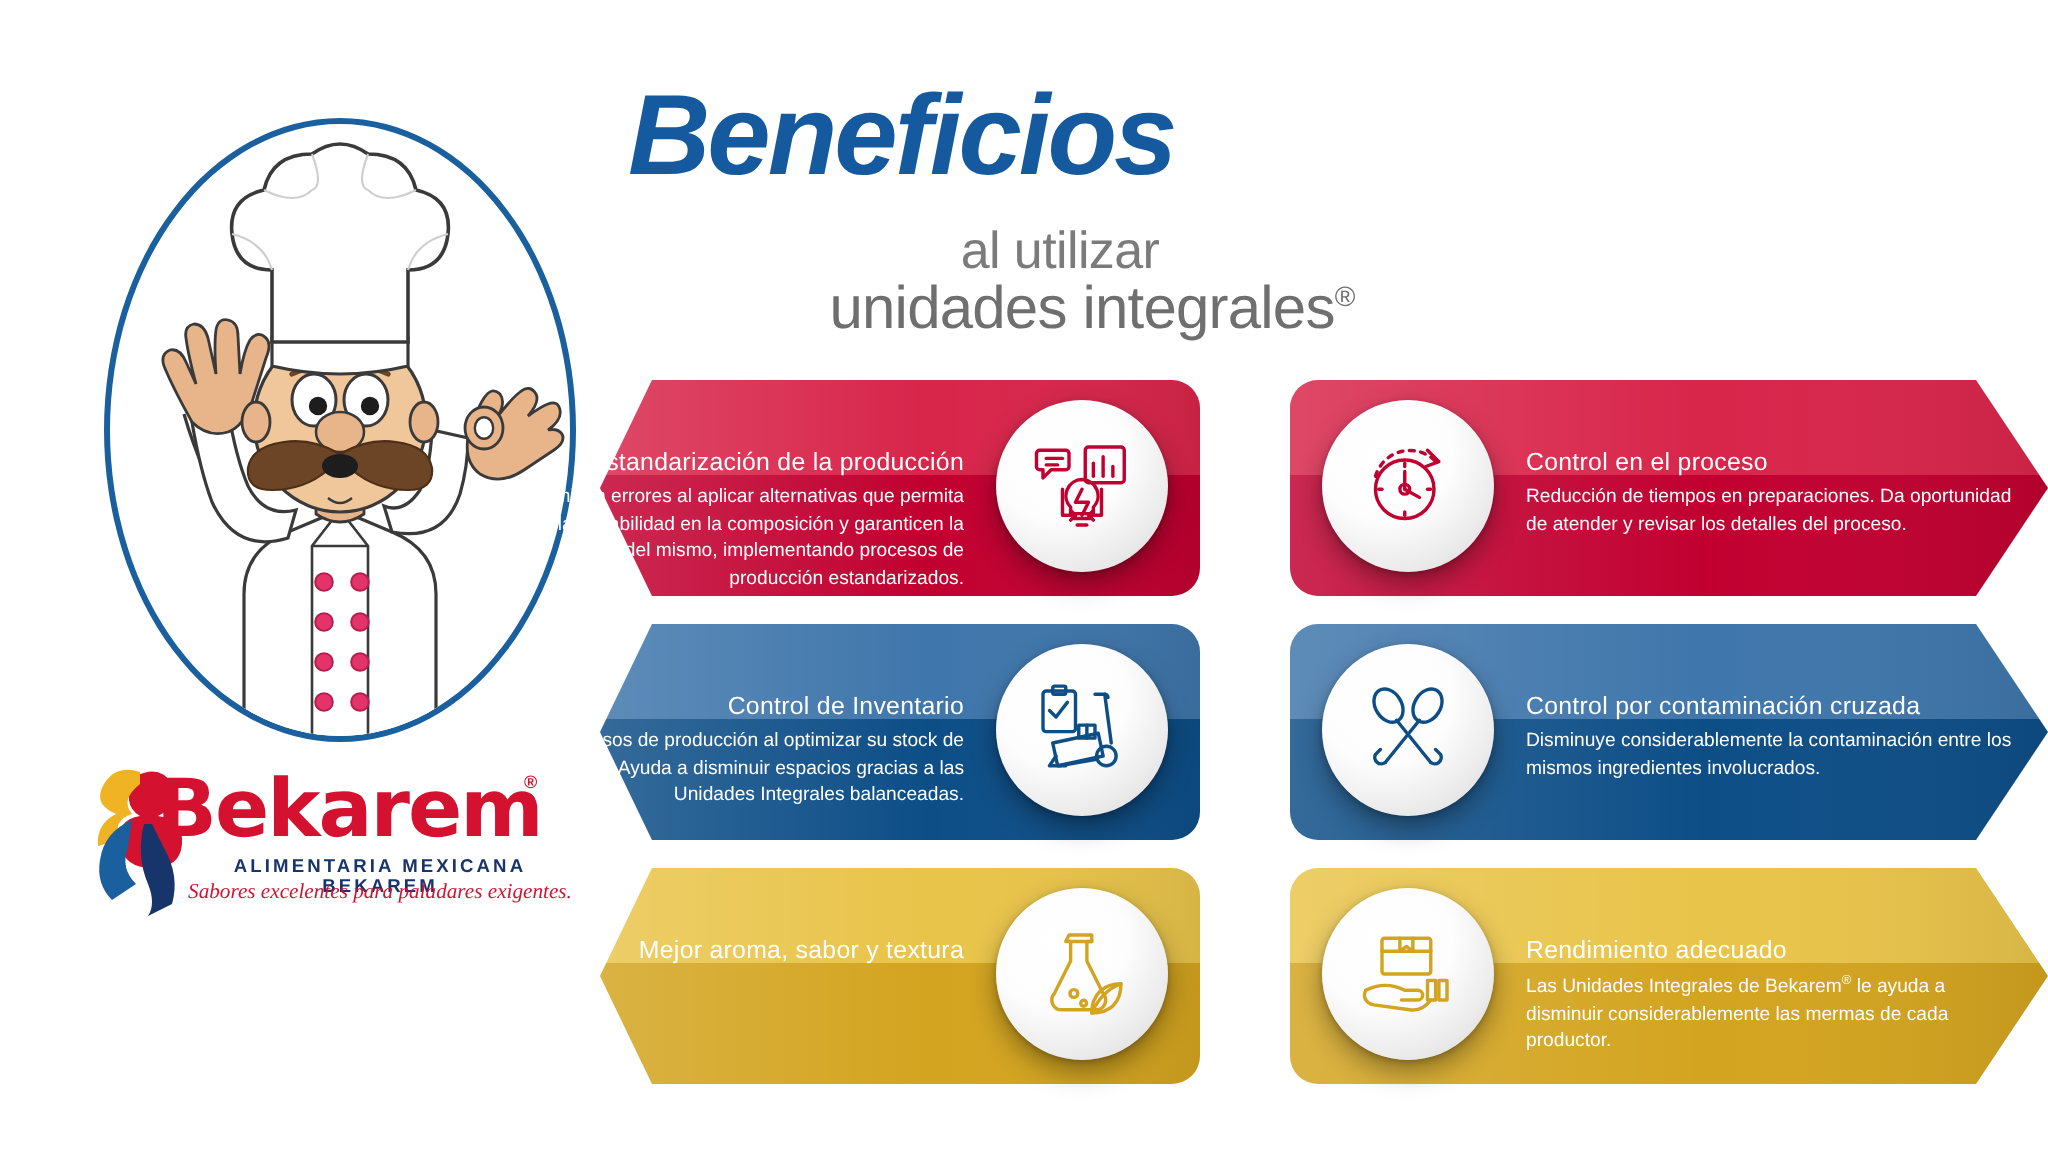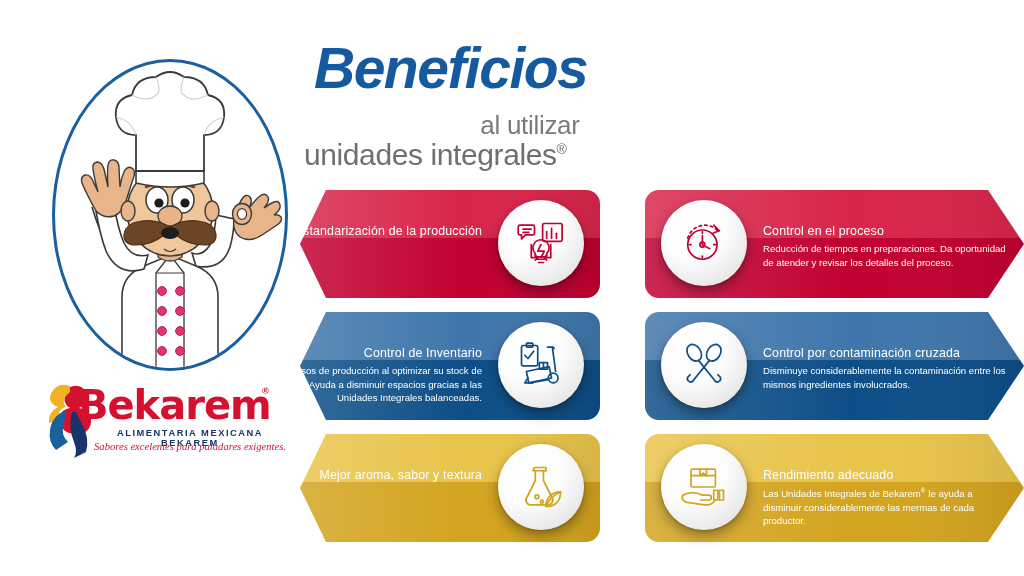--- a/index.html
+++ b/index.html
@@ -45,21 +45,21 @@
   .t-main{
     position:absolute;left:14px;top:16px;
     font-size:57px;font-weight:bold;font-style:italic;color:#155a9e;
     letter-spacing:-1.5px;line-height:1;
   }
   .t-sub1{
     position:absolute;left:0px;top:88px;width:460px;text-align:center;
     font-size:26px;color:#7b7b7b;line-height:1;letter-spacing:-0.3px;
   }
   .t-sub2{
-    position:absolute;left:4px;top:116px;width:460px;text-align:left;
+    position:absolute;left:16px;top:116px;width:460px;text-align:center;
     font-size:30px;color:#6f6f6f;line-height:1;letter-spacing:-0.4px;
   }
   .t-sub2 sup{font-size:14px;vertical-align:super;}
 
   
   .banner{position:absolute;height:108px;}
   .bar{position:absolute;inset:0;}
   .bar svg{display:block;width:100%;height:100%;}
 
   .btitle{
@@ -222,20 +222,21 @@
                 <path d="M26,0 H286 A14,14 0 0 1 300,14 V94
              A14,14 0 0 1 286,108 H26 L0,54 Z"></path>
               </clipPath>
     </defs>
     <path d="M26,0 H286 A14,14 0 0 1 300,14 V94
              A14,14 0 0 1 286,108 H26 L0,54 Z" fill="url(#g0)"></path>
     <rect x="0" y="0" width="300" height="108" fill="url(#h0)" clip-path="url(#c0)"></rect>
   </svg>
         </div>
         <div class="btitle">Estandarización de la producción</div>
+        <div class="bbody">Se minimizan errores  al aplicar alternativas que permita disminuir la variabilidad en la composición y garanticen la calidad del mismo, implementando procesos de producción estandarizados.</div>
         <div class="badge">
           <svg width="52" height="52" viewBox="0 0 64 64">
             <g fill="none" stroke="#c10030" stroke-width="2.1" stroke-linecap="round" stroke-linejoin="round">
         <rect x="34" y="8" width="24" height="22" rx="2"></rect>
         <line x1="39" y1="26" x2="39" y2="18"></line>
               <line x1="45" y1="26" x2="45" y2="14"></line>
         <line x1="51" y1="26" x2="51" y2="20"></line>
         <path d="M6 10 h16 a2 2 0 0 1 2 2 v8 a2 2 0 0 1-2 2 h-9 l-5 5 v-5 h-2 a2 2 0 0 1-2-2 v-8 a2 2 0 0 1 2-2z"></path>
         <line x1="10" y1="15" x2="20" y2="15"></line>
               <line x1="10" y1="19" x2="17" y2="19"></line>

